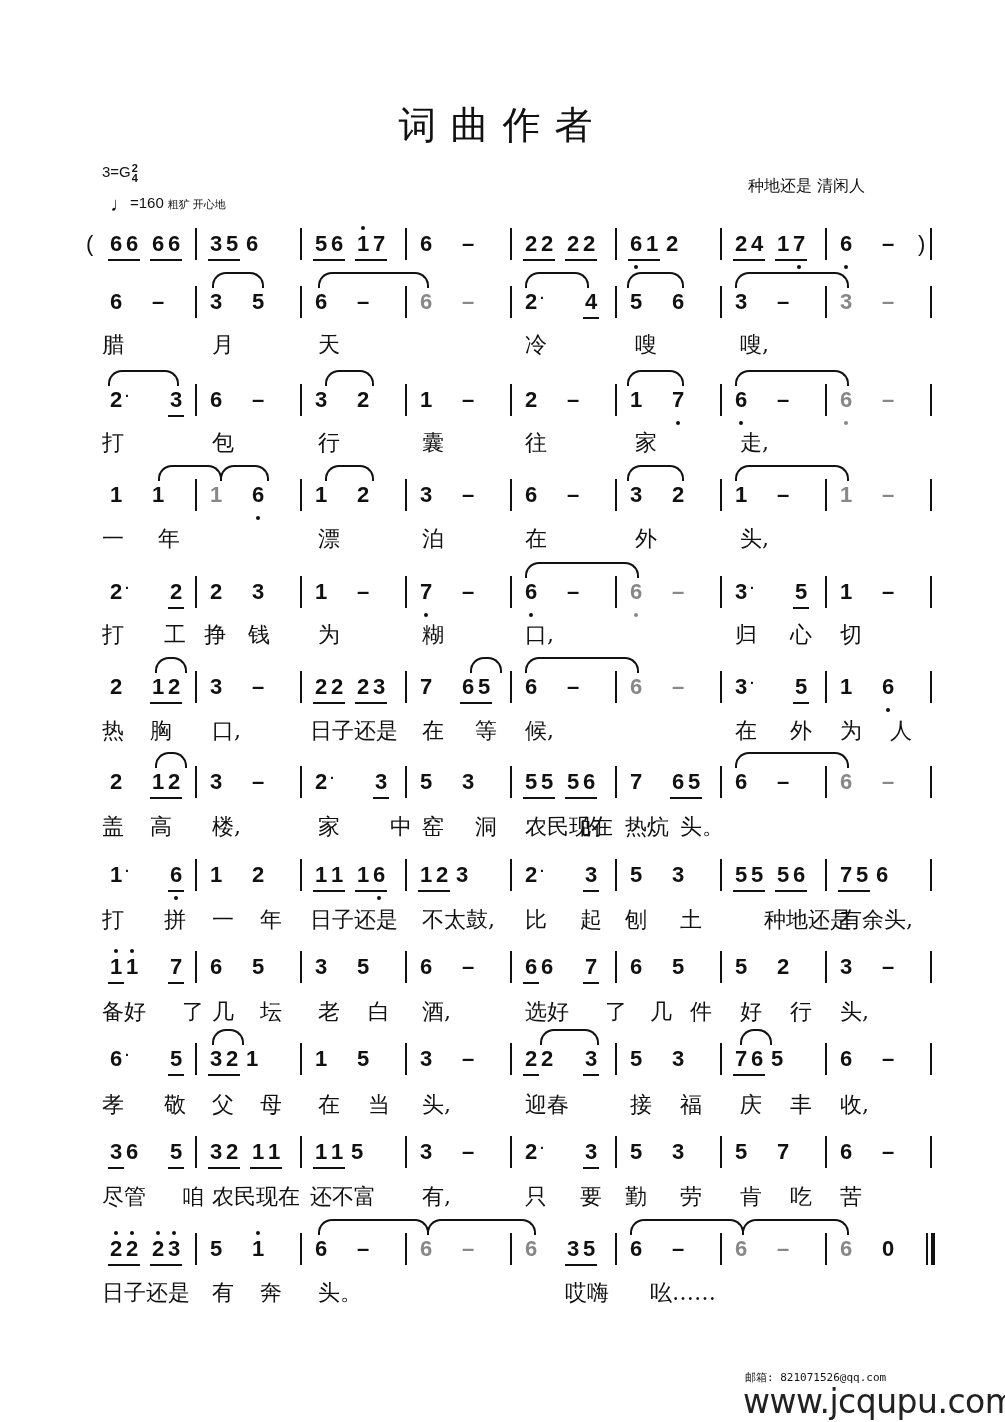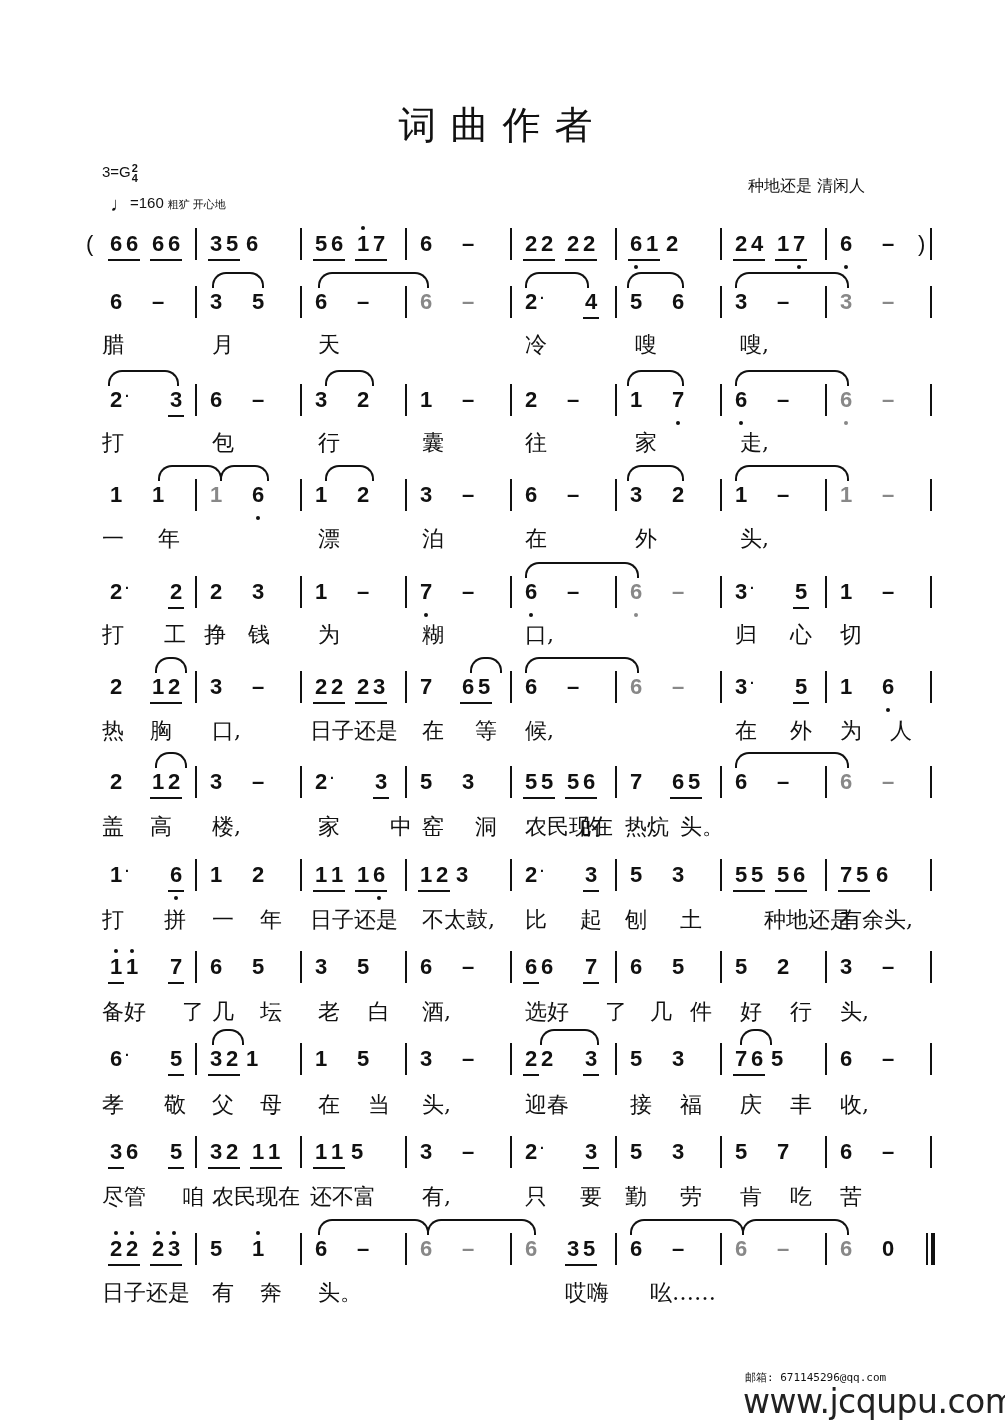--- a/index.html
+++ b/index.html
@@ -663,14 +663,14 @@
     <div class="lyr" style="top: 1278px; width: 840px;">
       <span style="left: 2px;">日子还是</span>
       <span style="left: 112px;">有</span>
       <span style="left: 160px;">奔</span>
       <span style="left: 218px;">头。</span>
       <span style="left: 465px;">哎嗨</span>
       <span style="left: 550px;">吆……</span>
     </div>
   </div>
 
-<div class="footer-email">邮箱: 671145296@qq.com</div>
+<div class="footer-email">邮箱: 821071526@qq.com</div>
 <div class="footer-site">www.jcqupu.com</div>
 
 </body></html>

